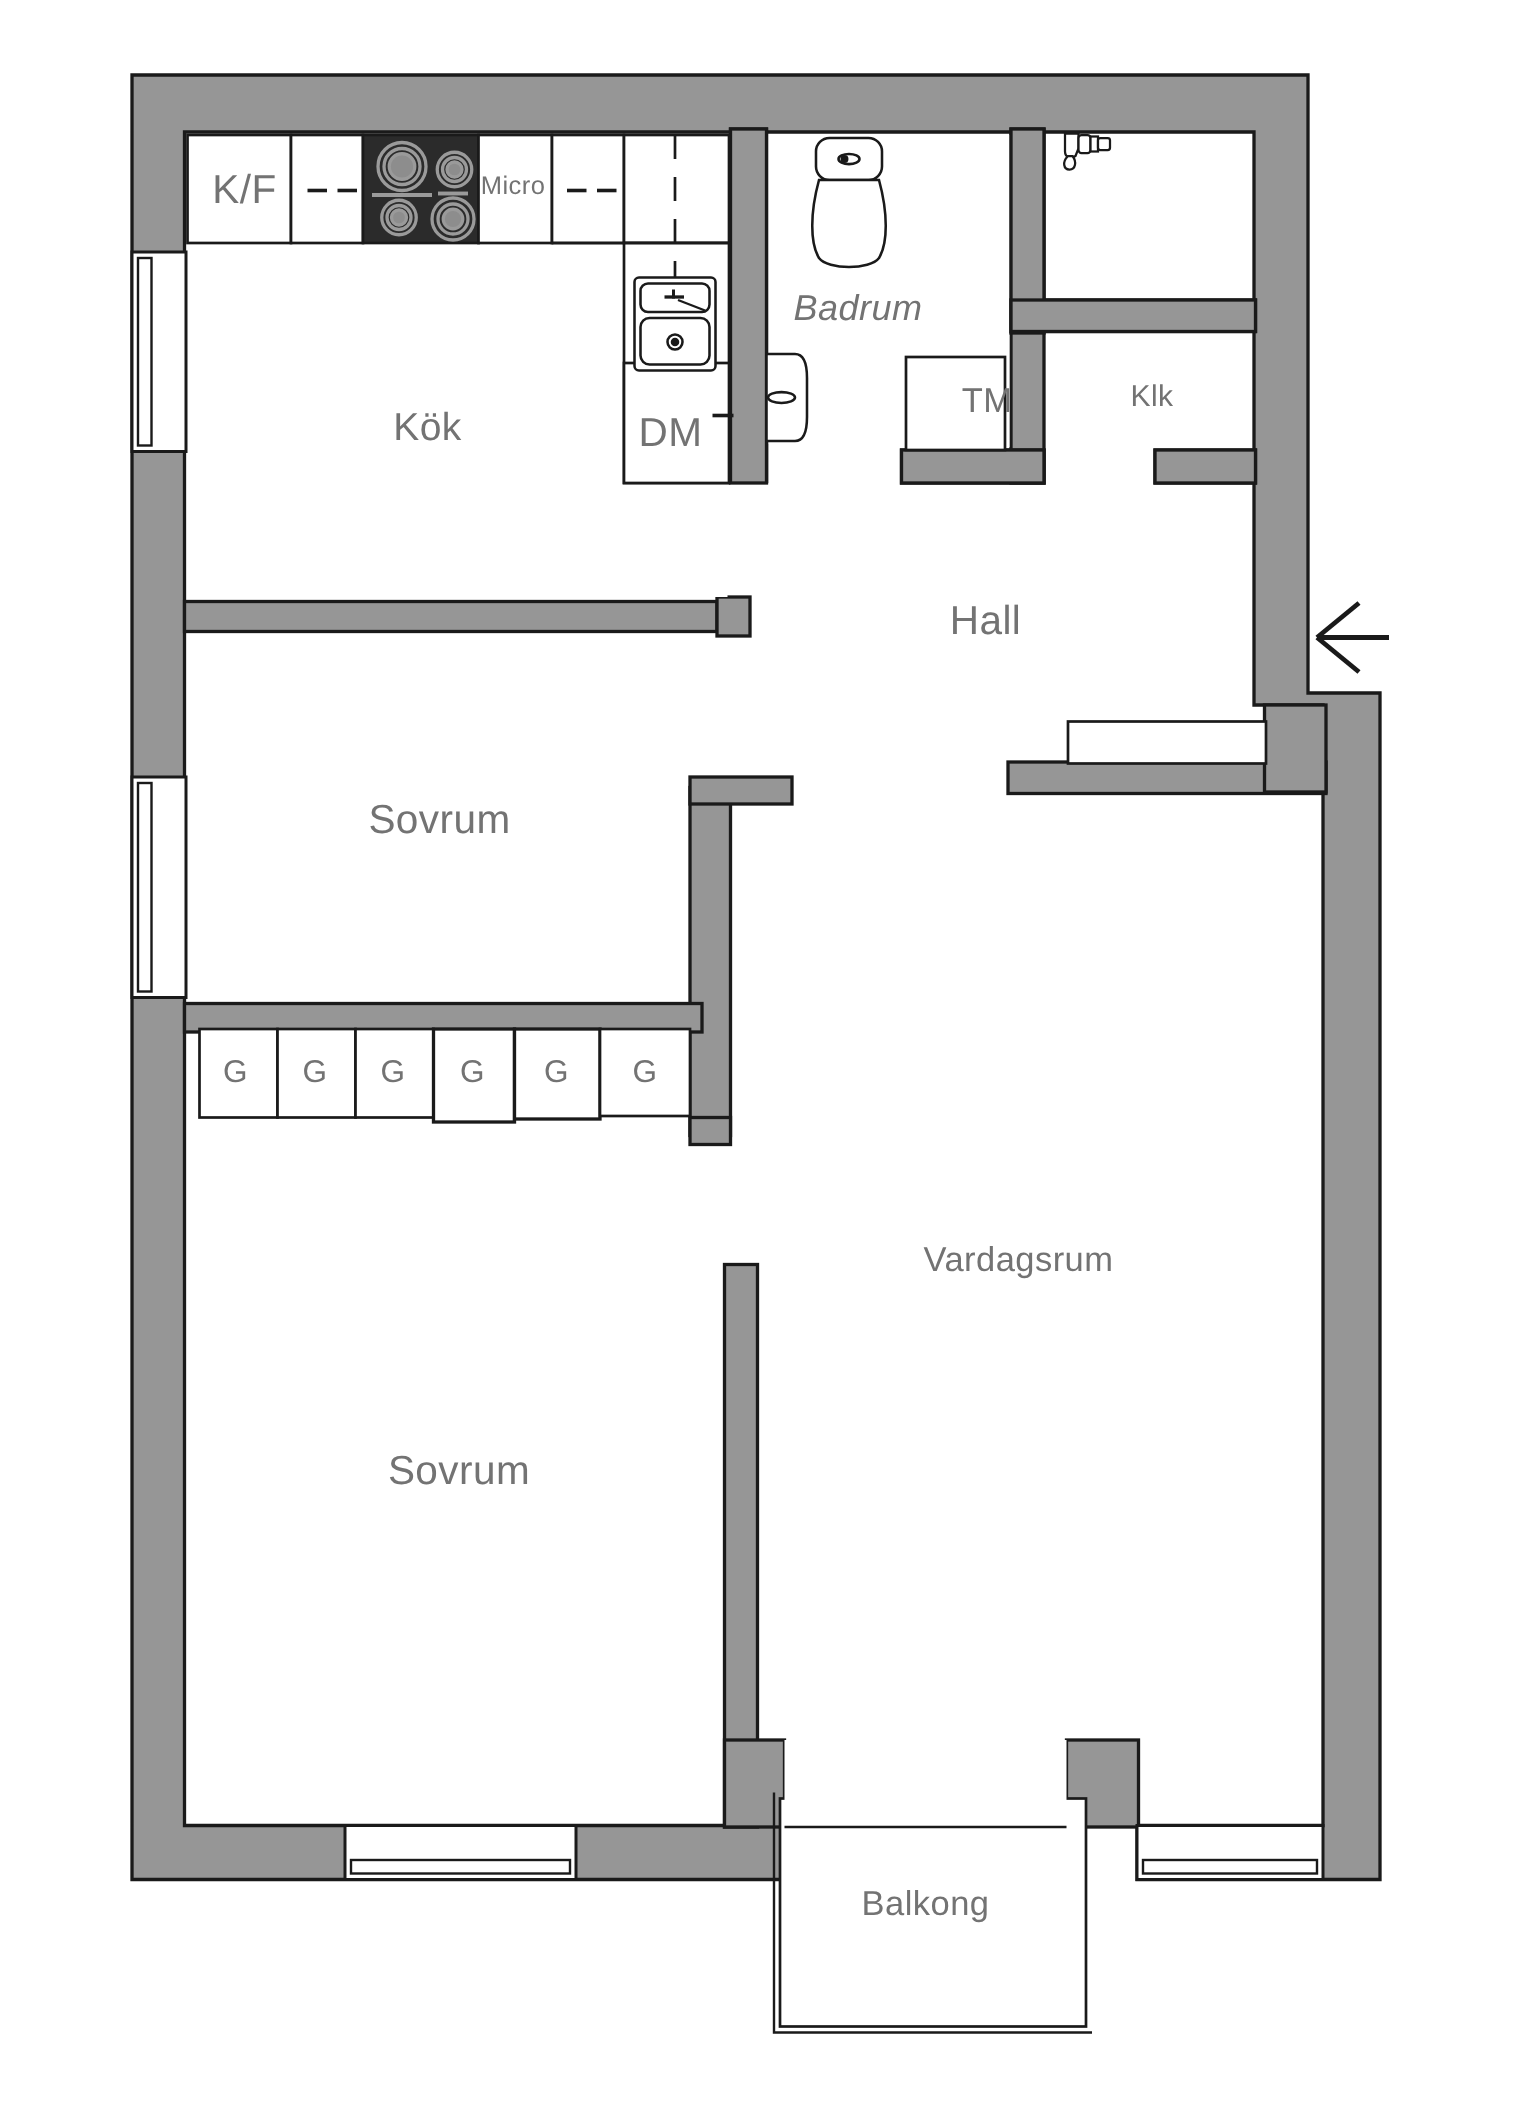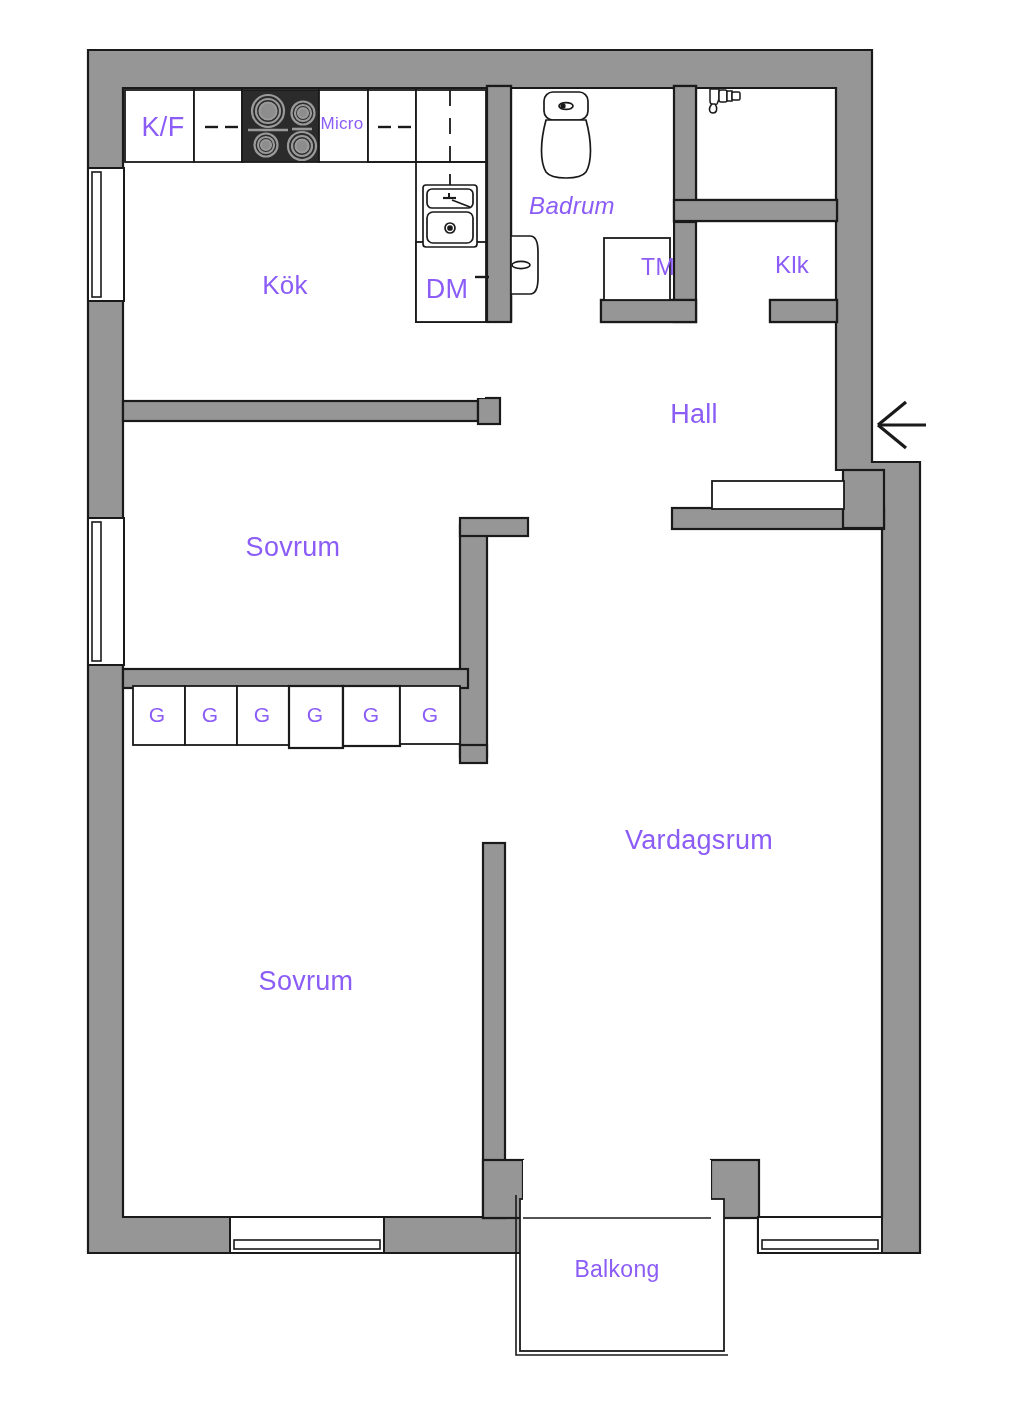--- a/index.html
+++ b/index.html
@@ -9,21 +9,21 @@
     width:1024px;height:1418px;
     overflow:hidden;
     position:relative;
   }
   #plan{
     position:absolute;left:0;top:0;width:1024px;height:1418px;
     background:#ffffff;
   }
   .lbl{
     position:absolute;
-    color:#8b5cf6;
+    color:#737373;
     white-space:nowrap;
     font-weight:400;
     letter-spacing:0.3px;
   }
   svg{display:block;}
 </style>
 </head>
 <body>
 
 <div id="plan">
@@ -231,29 +231,29 @@
     <line x1="878" y1="425" x2="906" y2="402"></line>
     <line x1="878" y1="425" x2="906" y2="448"></line>
   </g>
 
 </svg>
 
 <div class="lbl" style="left:285px;top:285px;font-size:26px;transform:translate(-50%,-50%);">Kök</div>
 
 <div class="lbl" style="left:572px;top:206px;font-size:24px;transform:translate(-50%,-50%);font-style:italic;">Badrum</div>
 
-<div class="lbl" style="left:792px;top:265px;font-size:24px;transform:translate(-50%,-50%);">Klk</div>
-
-<div class="lbl" style="left:694px;top:414px;font-size:27px;transform:translate(-50%,-50%);">Hall</div>
+<div class="lbl" style="left:768px;top:265px;font-size:20px;transform:translate(-50%,-50%);">Klk</div>
+
+<div class="lbl" style="left:657px;top:414px;font-size:27px;transform:translate(-50%,-50%);">Hall</div>
 
 <div class="lbl" style="left:293px;top:547px;font-size:27px;transform:translate(-50%,-50%);">Sovrum</div>
 
 <div class="lbl" style="left:306px;top:981px;font-size:27px;transform:translate(-50%,-50%);">Sovrum</div>
 
-<div class="lbl" style="left:699px;top:840px;font-size:27px;transform:translate(-50%,-50%);">Vardagsrum</div>
+<div class="lbl" style="left:679px;top:840px;font-size:23px;transform:translate(-50%,-50%);">Vardagsrum</div>
 
 <div class="lbl" style="left:617px;top:1269px;font-size:23px;transform:translate(-50%,-50%);">Balkong</div>
 
 <div class="lbl" style="left:163px;top:127px;font-size:27px;transform:translate(-50%,-50%);">K/F</div>
 
 <div class="lbl" style="left:342px;top:124px;font-size:17px;transform:translate(-50%,-50%);">Micro</div>
 
 <div class="lbl" style="left:447px;top:277px;font-size:27px;transform:translate(-50%,-50%);margin-top:12px;">DM</div>
 
 <div class="lbl" style="left:637px;top:267px;font-size:23px;transform:translate(-50%,-50%);margin-left:21px;">TM</div>

